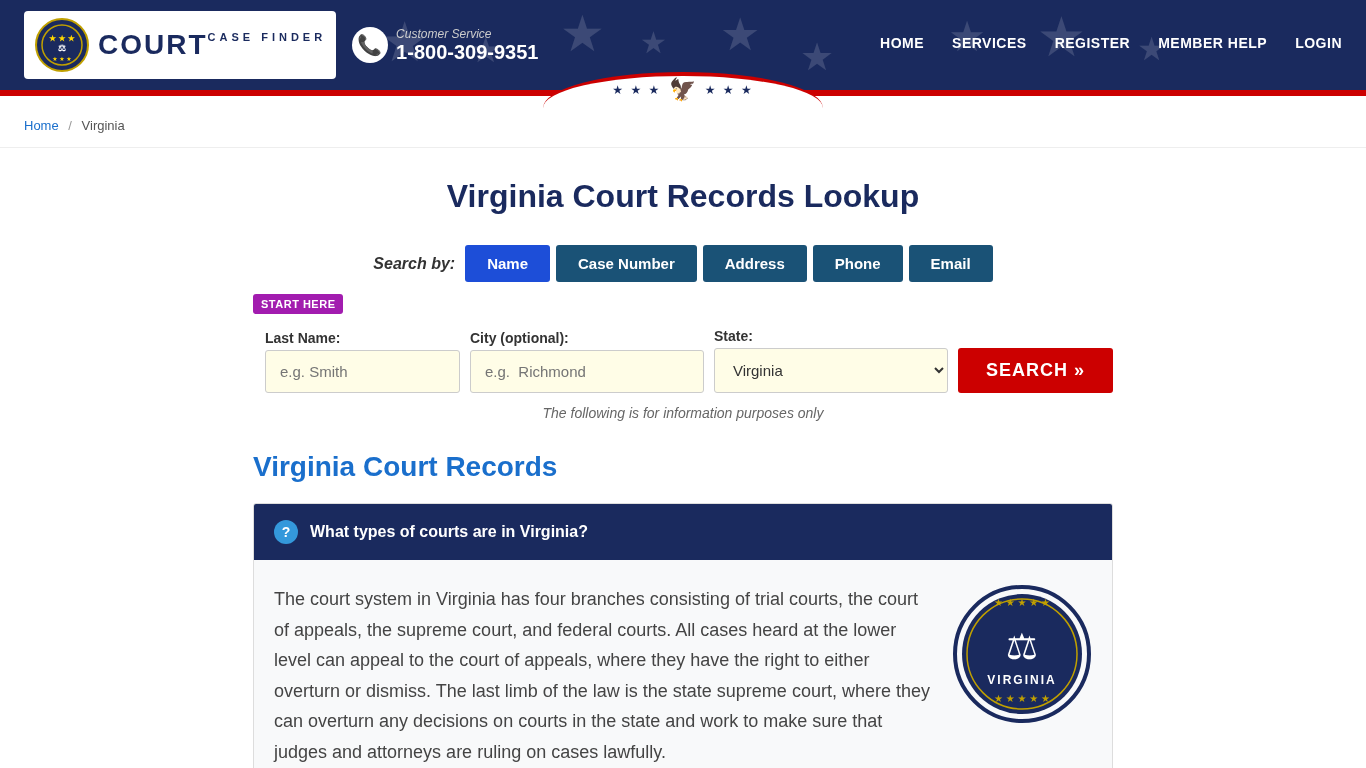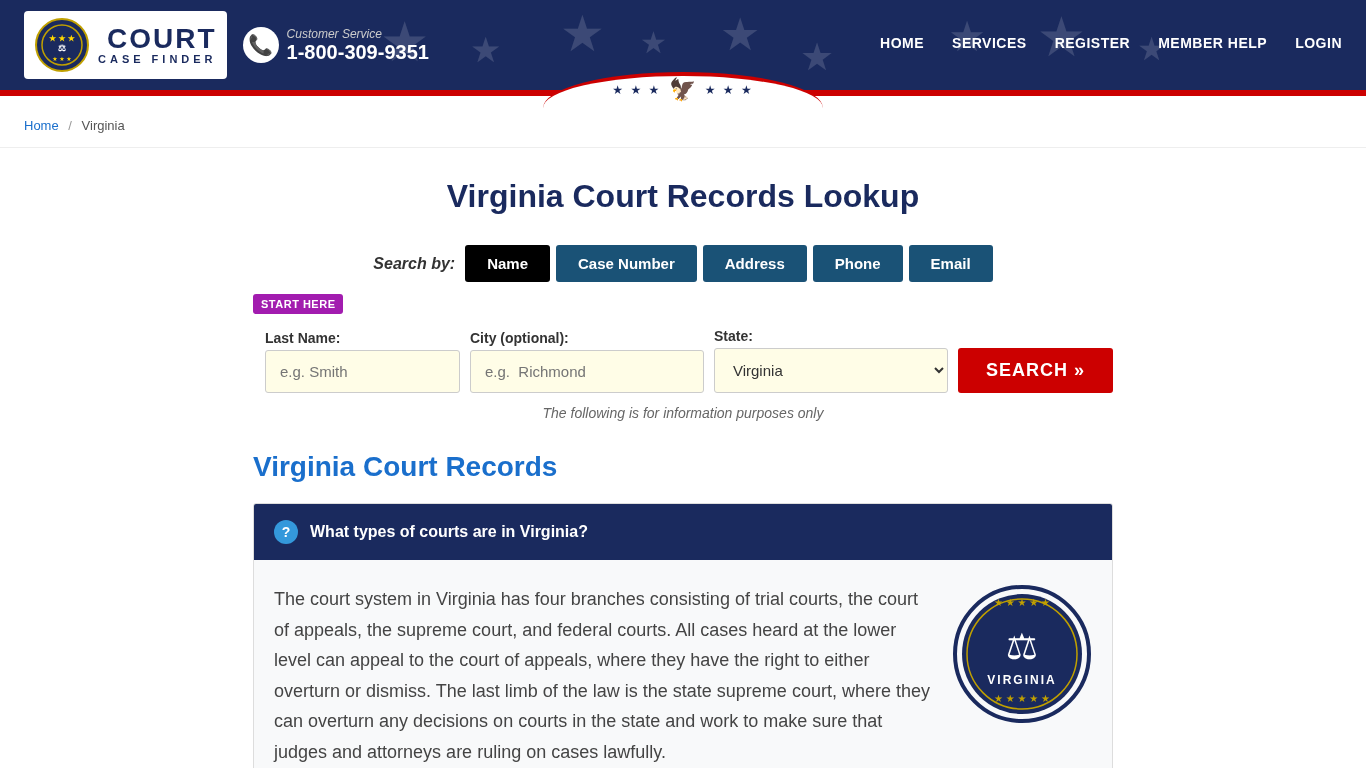--- a/index.html
+++ b/index.html
@@ -27,21 +27,21 @@
       border-radius: 4px;
       padding: 6px 10px;
       gap: 8px;
     }
     .logo-seal {
       width: 56px;
       height: 56px;
     }
     .logo-text {
       display: flex;
-      flex-direction: column;
+      flex-direction: row;
       text-align: right;
     }
     .logo-court {
       font-size: 28px;
       font-weight: 900;
       color: #1a2a5e;
       letter-spacing: 2px;
       line-height: 1;
     }
     .logo-case-finder {
@@ -177,21 +177,21 @@
       font-size: 15px;
       font-weight: 600;
       border: none;
       border-radius: 3px;
       cursor: pointer;
       background: #1a5276;
       color: white;
       transition: background 0.2s;
     }
     .tab-btn.active {
-      background: #000000;
+      background: #1d4ed8;
       color: white;
     }
 
     
     .start-here-badge {
       display: inline-block;
       background: #a21caf;
       color: white;
       font-size: 11px;
       font-weight: bold;

